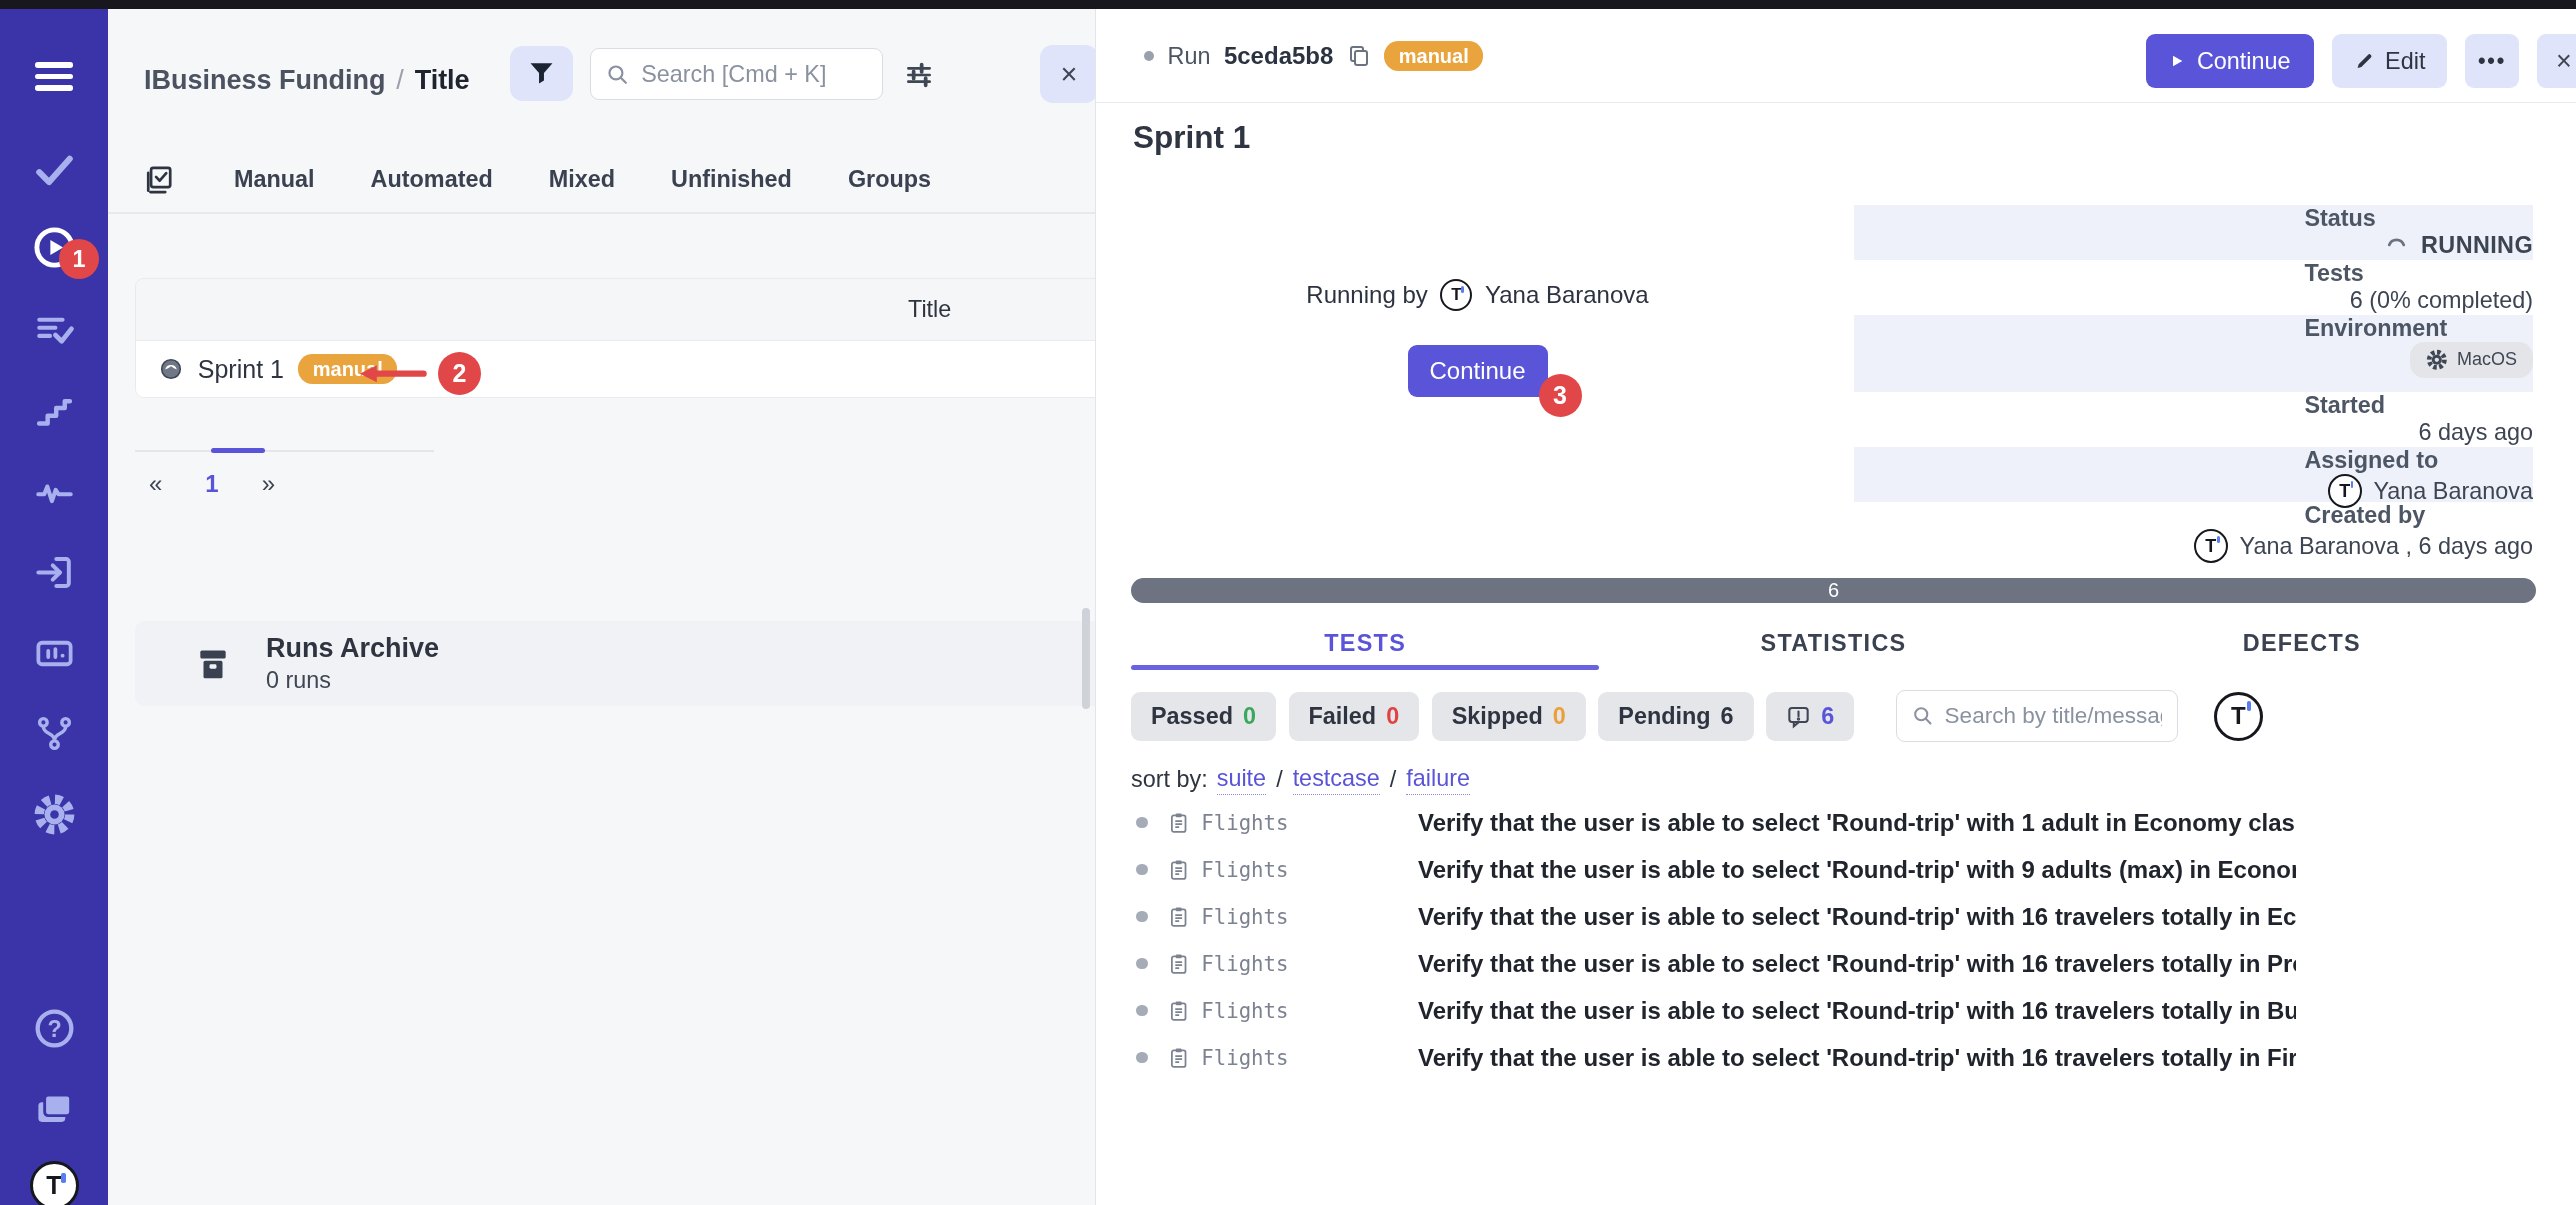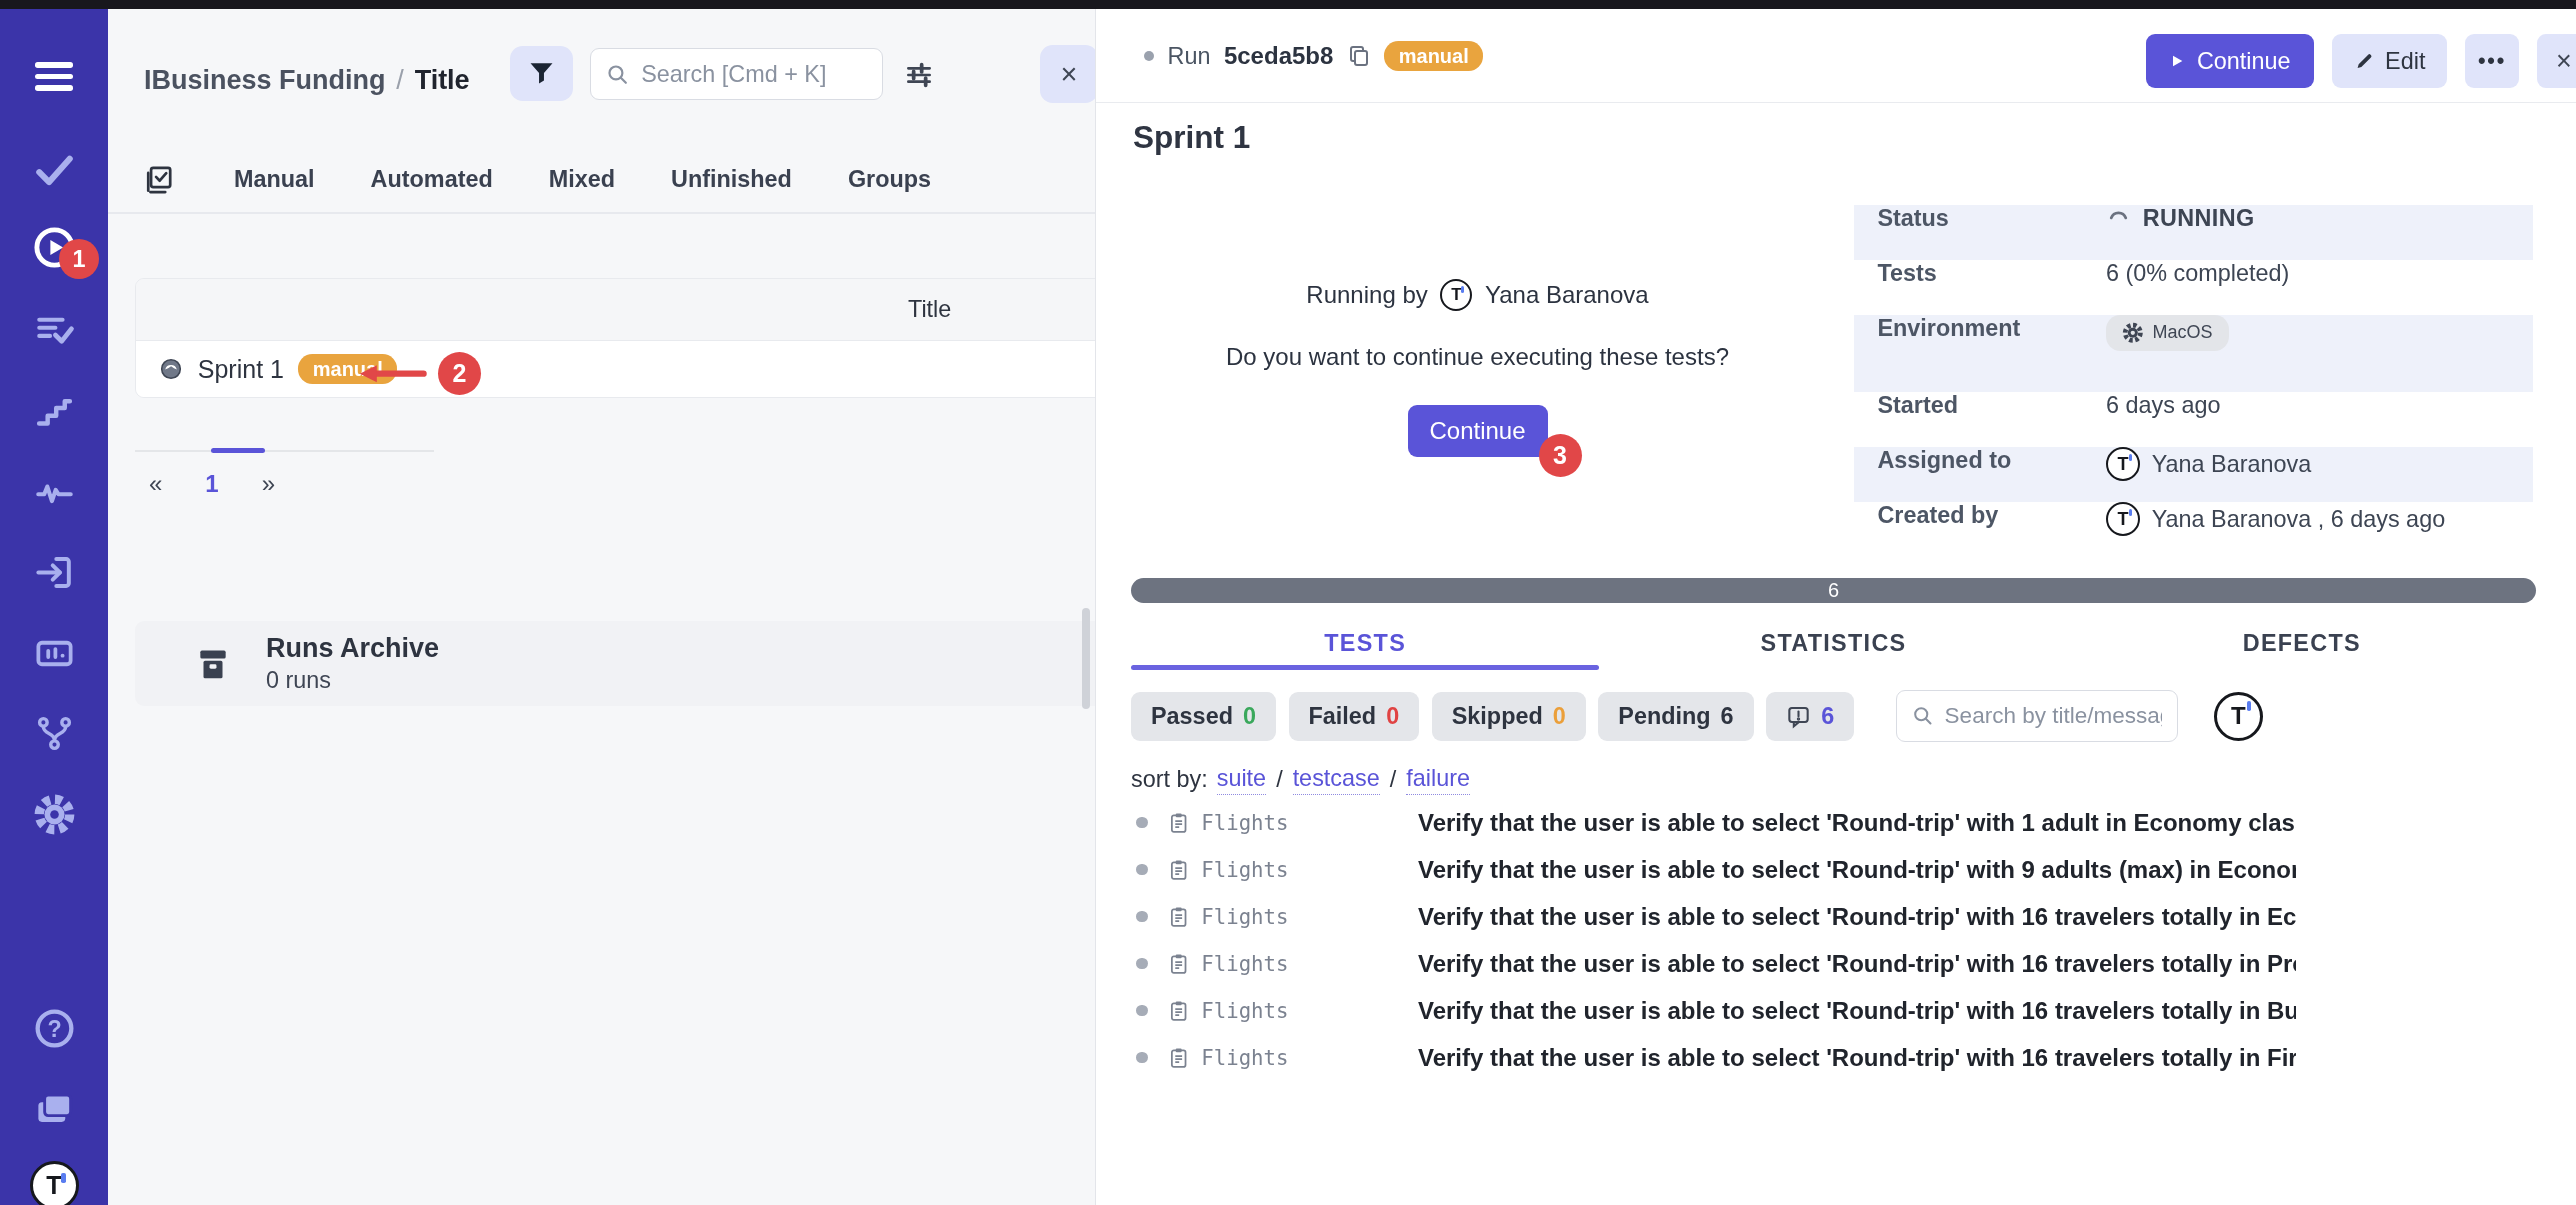--- a/index.html
+++ b/index.html
@@ -81,21 +81,21 @@
   .sprint-heading { position:absolute; left:37px; top:110px; font-size:31.5px; font-weight:800; color:#2f3542; }
 
   .prompt-block { position:absolute; left:35px; top:270px; width:693px; text-align:center; }
   .running-by { display:flex; align-items:center; justify-content:center; gap:12.6px; font-size:24px; color:#2c3340; }
   .question { margin-top:32px; font-size:24px; color:#2c3340; }
   .continue-wrap { position:relative; display:inline-block; margin-top:34px; }
   .btn-continue { width:140px; height:52px; background:#5a54d8; color:#fff; font-size:24px; border-radius:9px; display:flex; align-items:center; justify-content:center; cursor:pointer; }
   .badge-3 { position:absolute; left:131px; top:29px; width:43px; height:43px; font-size:25px; }
 
   .info-table { position:absolute; left:758px; top:196px; width:679px; }
-  .info-row { display:flex; align-items:flex-start; }
+  .info-row { display:flex; align-items:flex-end;flex-direction:column; }
   .info-row.light { background:#eef1fa; }
   .info-row .lbl { width:252px; padding-left:23.4px; font-size:23.4px; font-weight:600; color:#4d5665; flex:0 0 auto; }
   .info-row .val { display:flex; align-items:center; gap:11.7px; font-size:23.4px; color:#3d4553; }
   .val-strong { font-weight:700; letter-spacing:0.4px; }
   .env-pill { background:#e3e5e9; border-radius:14.4px; padding:7.2px 16px; display:flex; align-items:center; gap:9px; font-size:18px; color:#3f4654; }
 
   .progress-bar { position:absolute; left:35px; top:569px; width:1405px; height:25px; background:#6d7380; border-radius:12.6px; display:flex; align-items:center; justify-content:center; color:#ffffff; font-size:20px; }
   .detail-tabs { position:absolute; left:35px; top:610px; width:1405px; height:49px; display:flex; }
   .dtab { flex:1; display:flex; align-items:center; justify-content:center; font-size:23.4px; font-weight:600; letter-spacing:1.3px; color:#3a4150; cursor:pointer; position:relative; }
   .dtab.active { color:#5a54d8; }
@@ -333,21 +333,20 @@
   <h1 class="sprint-heading">Sprint 1</h1>
 
   <div class="prompt-block">
     <div class="running-by">
       <span>Running by</span>
       <span class="avatar avatar-36">
           <span>T</span>
         </span>
       <span>Yana Baranova</span>
     </div>
-    <div class="question">Do you want to continue executing these tests?</div>
     <div class="continue-wrap">
       <div class="btn-continue">Continue</div>
       <div class="red-badge badge-3">3</div>
     </div>
   </div>
 
   <div class="info-table">
     <div class="info-row light" style="height:55px;">
       <span class="lbl">Status</span>
       <span class="val">

